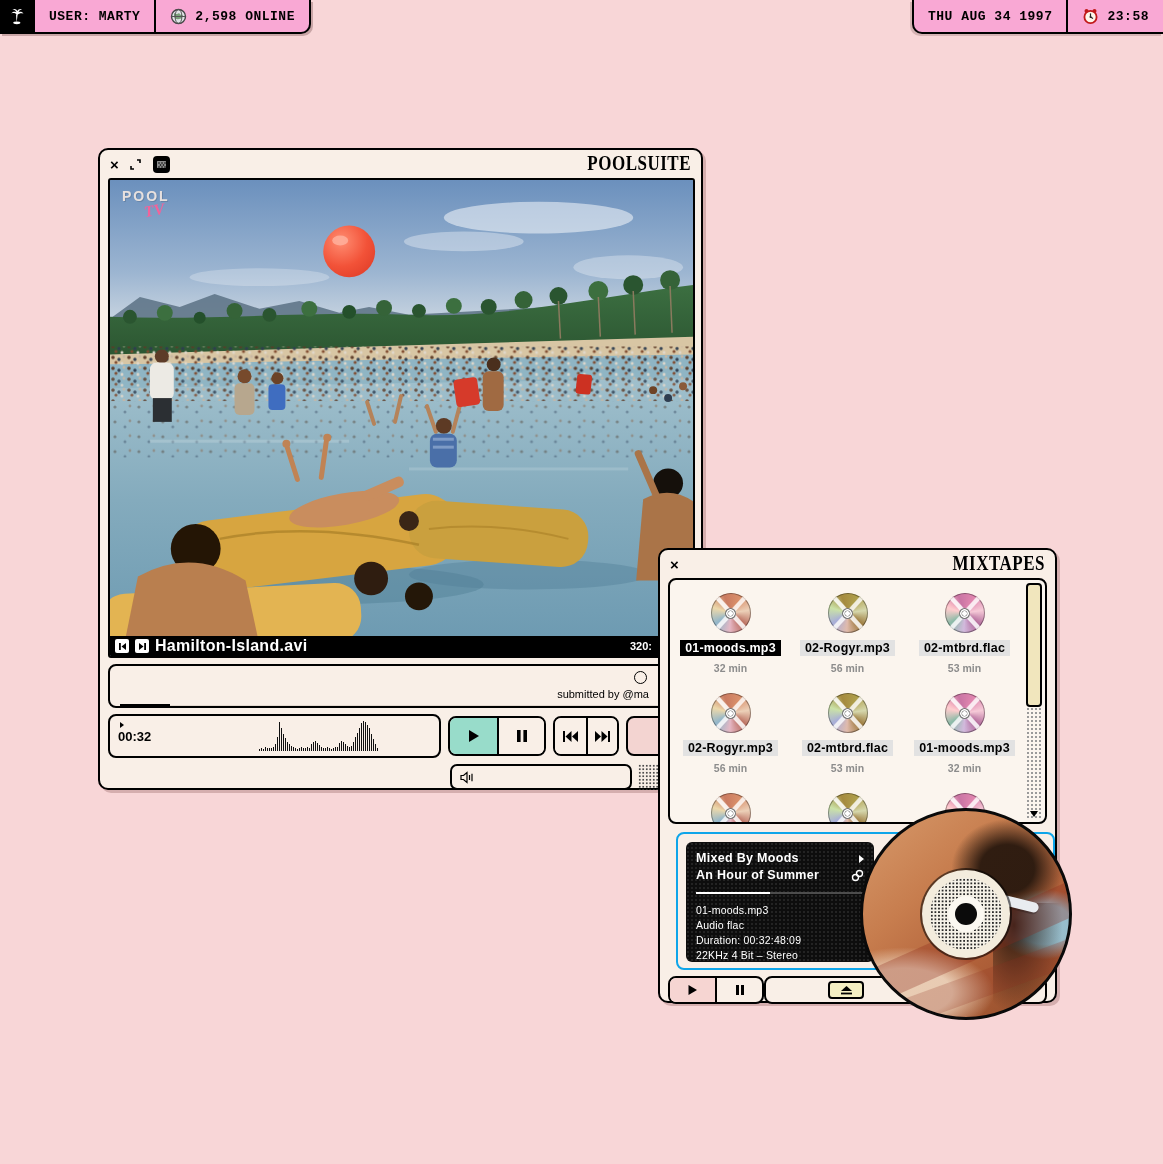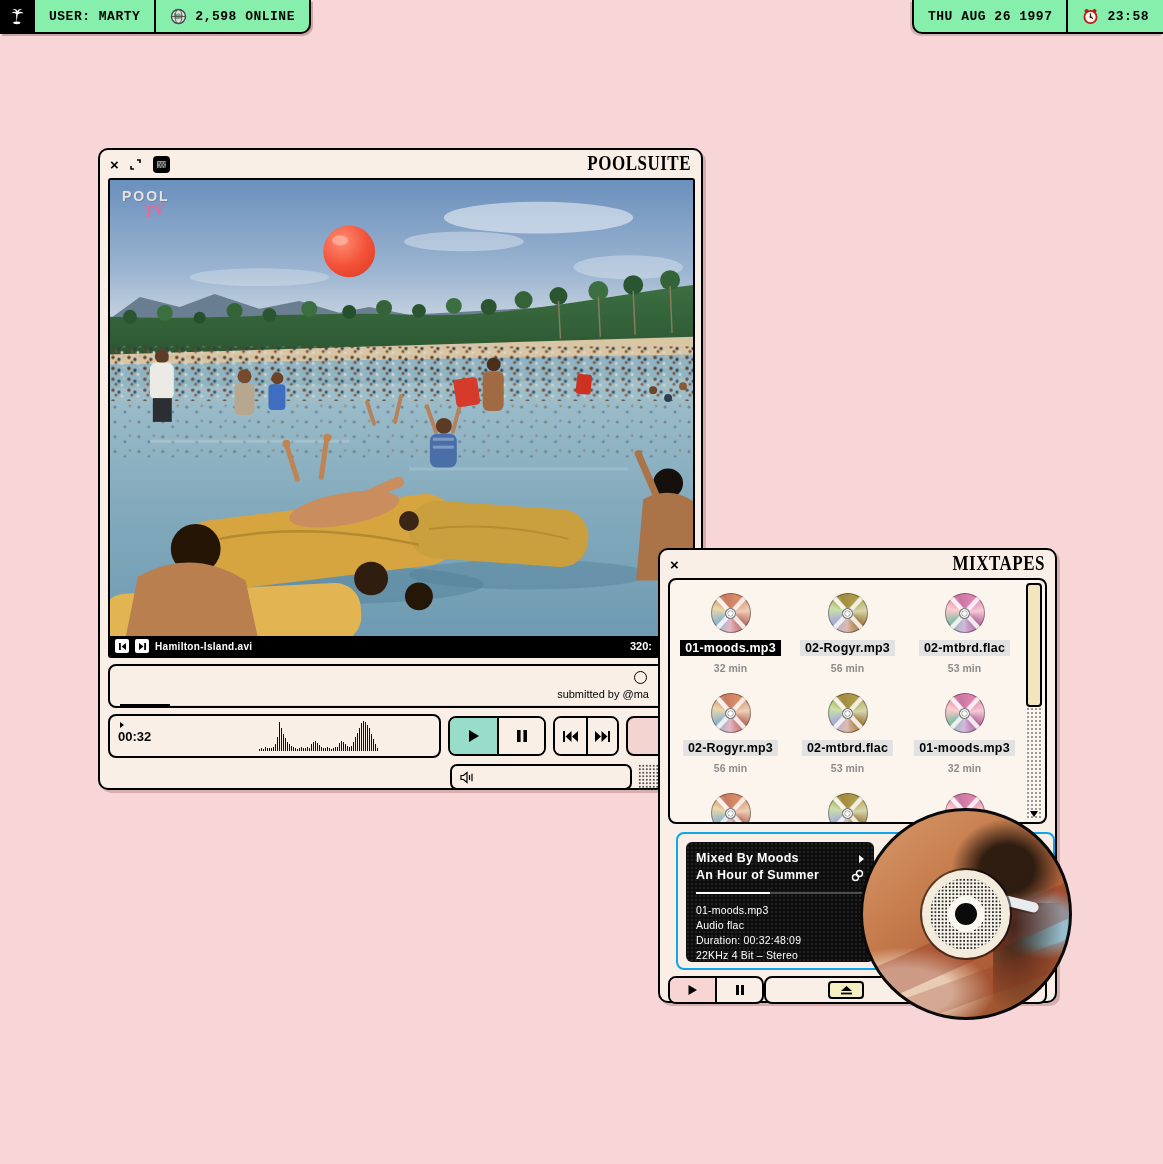--- a/index.html
+++ b/index.html
@@ -7,21 +7,21 @@
   body {
     position:relative;
     background:#f8d6d7;
     font-family:"Liberation Sans", sans-serif;
     color:#000;
     overflow:hidden;
   }
 
   
   .cluster { position:absolute; top:0; height:34px; display:flex; align-items:stretch;
-    background:#86efac; border:2px solid #000; border-top:none; }
+    background:#f9a8d4; border:2px solid #000; border-top:none; }
   #cluster-left { left:0; border-left:none; border-radius:0 0 10px 0; box-shadow:2px 2px 0 rgba(60,20,20,.25); }
   #cluster-right { right:0; border-right:none; border-radius:0 0 0 10px; box-shadow:-2px 2px 0 rgba(60,20,20,.18); }
   .cell { display:flex; align-items:center; gap:8px; padding:0 14px; font-family:"Liberation Mono", monospace;
     font-size:13px; font-weight:700; letter-spacing:.5px; white-space:nowrap; }
   .cell + .cell { border-left:2px solid #000; }
   .palm-cell { width:33px; background:#000; display:flex; align-items:center; justify-content:center; padding:0; }
 
   
   .window { position:absolute; background:#f9efe7; border:2px solid #000; border-radius:10px;
     box-shadow:3px 3px 0 rgba(90,30,30,.22); }
@@ -39,21 +39,21 @@
   #scene svg { width:100%; height:100%; display:block; }
   #pooltv { position:absolute; left:12px; top:8px; line-height:1; }
   #pooltv .p1 { font-size:14px; font-weight:700; letter-spacing:2px; color:#f4e9e2; opacity:.9;
     font-family:"Liberation Sans", sans-serif; text-shadow:1px 1px 0 rgba(0,0,0,.15); }
   #pooltv .p2 { display:block; margin:-2px 0 0 22px; font-family:"Liberation Serif", serif; font-style:italic;
     font-weight:700; font-size:16px; color:#f2639a; transform:rotate(-10deg); }
   #video-bar { position:absolute; left:0; right:0; bottom:0; height:20px; background:#000; display:flex;
     align-items:center; gap:6px; padding:0 5px; }
   .vbtn { width:14px; height:14px; background:#fff; border-radius:2px; display:flex; align-items:center;
     justify-content:center; flex:0 0 auto; }
-  #video-bar .fname { color:#fff; font-size:10px; font-weight:700; letter-spacing:.3px; }
+  #video-bar .fname { color:#fff; font-size:16px; font-weight:700; letter-spacing:.3px; }
   #video-bar .counter { margin-left:auto; color:#fff; font-size:11px; font-weight:700; padding-right:36px; }
 
   
   #track-panel { position:absolute; left:8px; top:514px; width:587px; height:44px; border:2px solid #000;
     border-radius:8px; padding:5px 10px 0 10px; overflow:hidden; }
   #track-title { font-size:13.5px; font-weight:700; letter-spacing:.2px; }
   #track-artist { font-size:11px; margin-top:3px; }
   #submitted { position:absolute; right:44px; top:22px; font-size:11px; white-space:nowrap; }
   #refresh-ic { position:absolute; right:46px; top:5px; width:13px; height:13px; border:1.6px solid #000; border-radius:50%; }
   #track-progress { position:absolute; left:10px; bottom:0; height:2px; width:50px; background:#000; }
@@ -190,21 +190,21 @@
         <ellipse cx="8.5" cy="8.5" rx="3.4" ry="7" fill="none" stroke="#555" stroke-width="1"></ellipse>
         <line x1="1.5" y1="8.5" x2="15.5" y2="8.5" stroke="#555" stroke-width="1"></line>
       </svg>
     </span>
     <span>2,598 ONLINE</span>
   </div>
 </div>
 
 <div class="cluster" id="cluster-right">
   <div class="cell">
-    <span>THU AUG 26 1997</span>
+    <span>THU AUG 34 1997</span>
   </div>
   <div class="cell">
     <span>
       <svg width="17" height="17" viewBox="0 0 17 17">
         <circle cx="4.5" cy="3" r="2" fill="#c01818"></circle>
           <circle cx="12.5" cy="3" r="2" fill="#c01818"></circle>
         <circle cx="8.5" cy="9" r="7" fill="#c01818"></circle>
         <circle cx="8.5" cy="9" r="5.2" fill="#fdf6ea"></circle>
         <line x1="8.5" y1="9" x2="8.5" y2="5.4" stroke="#222" stroke-width="1.2"></line>
         <line x1="8.5" y1="9" x2="11" y2="10.4" stroke="#222" stroke-width="1.2"></line>

